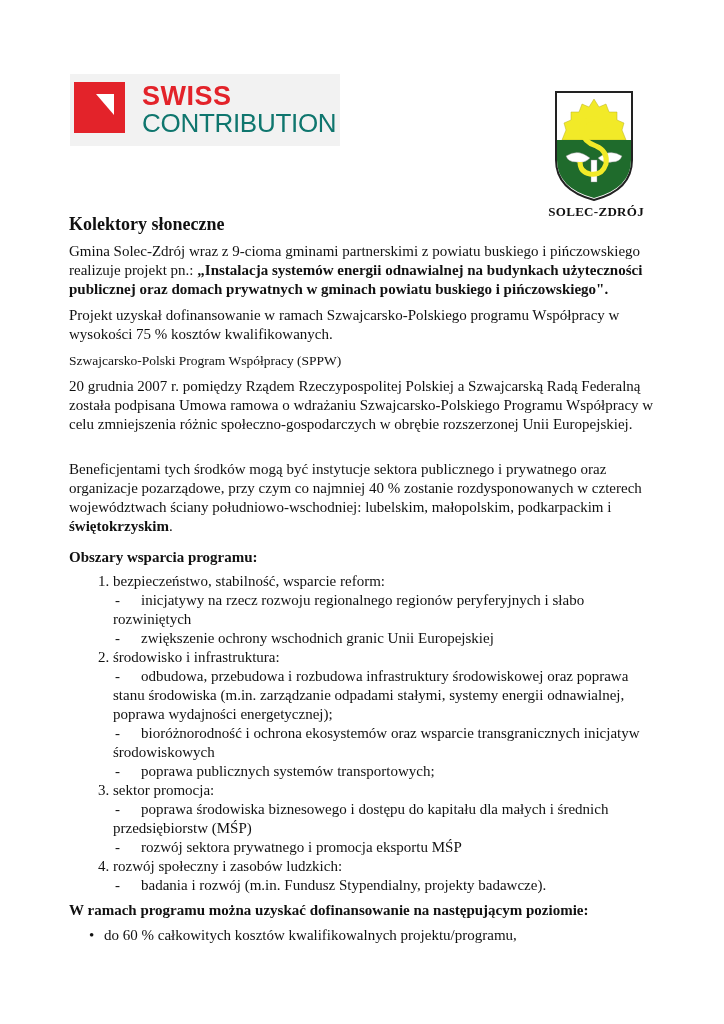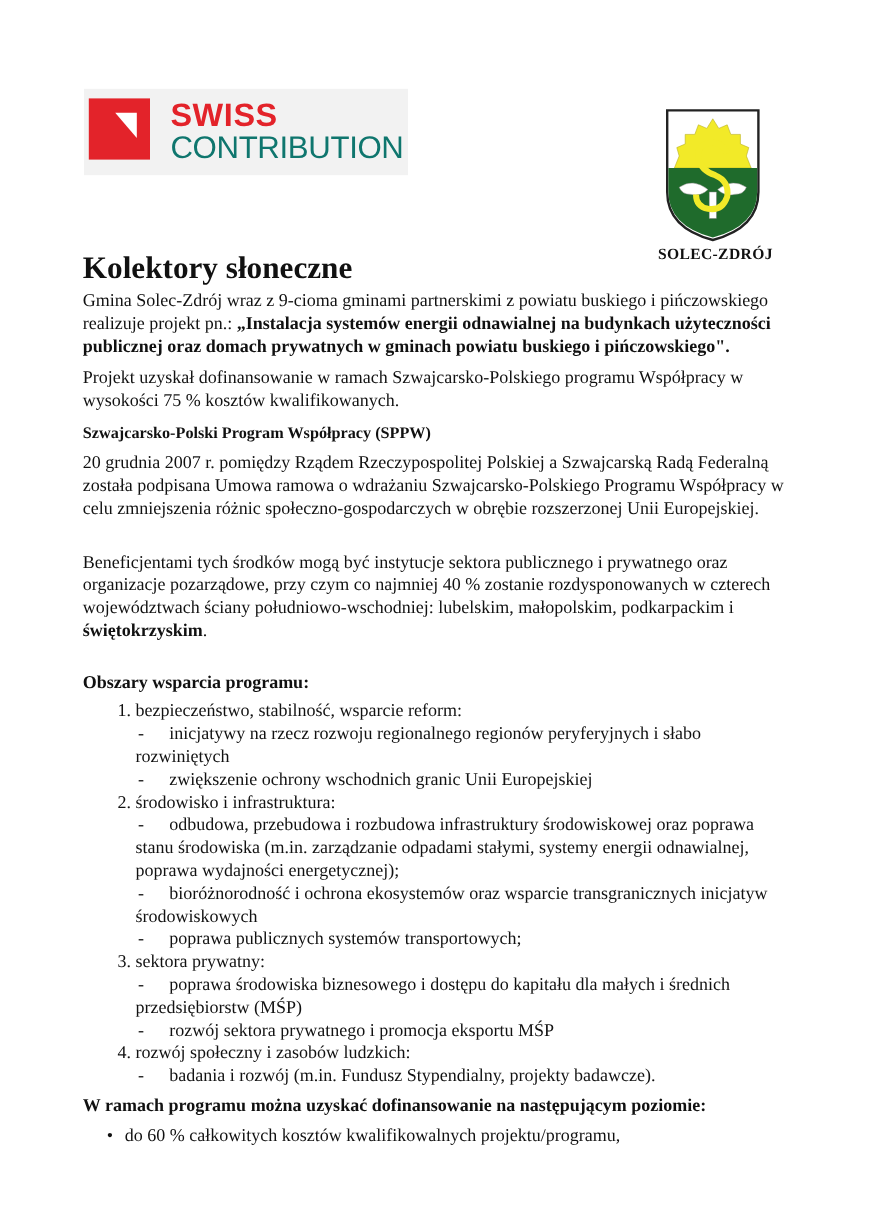--- a/index.html
+++ b/index.html
@@ -10,25 +10,25 @@
   .logo-swiss .square { position: absolute; left: 4px; top: 8px; width: 51px; height: 51px; background: #e3232a; }
   .logo-swiss .square svg { position: absolute; left: 0; top: 0; }
   .logo-swiss .swiss { position: absolute; left: 72px; top: 8px; font-family: "Liberation Sans", sans-serif;
                        font-weight: bold; font-size: 27px; color: #e3232a; letter-spacing: 0.5px; line-height: 28px; text-align: right; }
   .logo-swiss .contrib { position: absolute; left: 72px; top: 35px; font-family: "Liberation Sans", sans-serif;
                          font-size: 26px; color: #0f766e; line-height: 28px; letter-spacing: -0.3px; }
   .crest { position: absolute; left: 554px; top: 90px; width: 80px; height: 130px; }
   .crest .caption { position: absolute; left: -10px; top: 114px; width: 100px; text-align: right;
                     font-size: 13px; font-weight: bold; letter-spacing: 0.3px; }
   .content { position: absolute; left: 69px; top: 213px; width: 590px; font-size: 15px; line-height: 19px; }
-  h1 { font-size: 26px; font-weight: bold; margin: 0 0 7px 0; line-height: 22px; }
+  h1 { font-size: 18px; font-weight: bold; margin: 0 0 7px 0; line-height: 22px; }
   p { margin: 0 0 7px 0; }
-  .h3 { font-size: 13.5px; font-weight: bold; margin: 0 0 7px 0; }
+  .h3 { font-size: 13.5px; font-weight: normal; margin: 0 0 7px 0; }
   .blank { height: 19px; }
-  .h2 { font-weight: bold; font-size: 15px; margin: 24px 0 5px 0; }
+  .h2 { font-weight: bold; font-size: 15px; margin: 12px 0 5px 0; }
   ol { margin: 0; padding-left: 44px; }
   ol li { padding-left: 0; }
   .sub { margin: 0 0 0 0; padding-left: 0; list-style: none; }
   .sub li { padding-left: 0; font-family: Liberation Serif, serif; }
   .dash { display: inline-block; width: 26px; text-align: left; padding-left: 2px; }
   .bullets { list-style: none; margin: 6px 0 0 0; padding-left: 20px; }
   .bullets li .dot { display: inline-block; width: 15px; }
   b { font-weight: bold; }
 </style>
 </head>
@@ -91,21 +91,21 @@
     </li>
     <li>
       <span>środowisko i infrastruktura:</span>
       <ul class="sub">
         <li><span class="dash">-</span><span>odbudowa, przebudowa i rozbudowa infrastruktury środowiskowej oraz poprawa stanu środowiska (m.in. zarządzanie odpadami stałymi, systemy energii odnawialnej, poprawa wydajności energetycznej);</span></li>
         <li><span class="dash">-</span><span>bioróżnorodność i ochrona ekosystemów oraz wsparcie transgranicznych inicjatyw środowiskowych</span></li>
         <li><span class="dash">-</span><span>poprawa publicznych systemów transportowych;</span></li>
       </ul>
     </li>
     <li>
-      <span>sektora prywatny:</span>
+      <span>sektor promocja:</span>
       <ul class="sub">
         <li><span class="dash">-</span><span>poprawa środowiska biznesowego i dostępu do kapitału dla małych i średnich przedsiębiorstw (MŚP)</span></li>
         <li><span class="dash">-</span><span>rozwój sektora prywatnego i promocja eksportu MŚP</span></li>
       </ul>
     </li>
     <li>
       <span>rozwój społeczny i zasobów ludzkich:</span>
       <ul class="sub">
         <li><span class="dash">-</span><span>badania i rozwój (m.in. Fundusz Stypendialny, projekty badawcze).</span></li>
       </ul>

